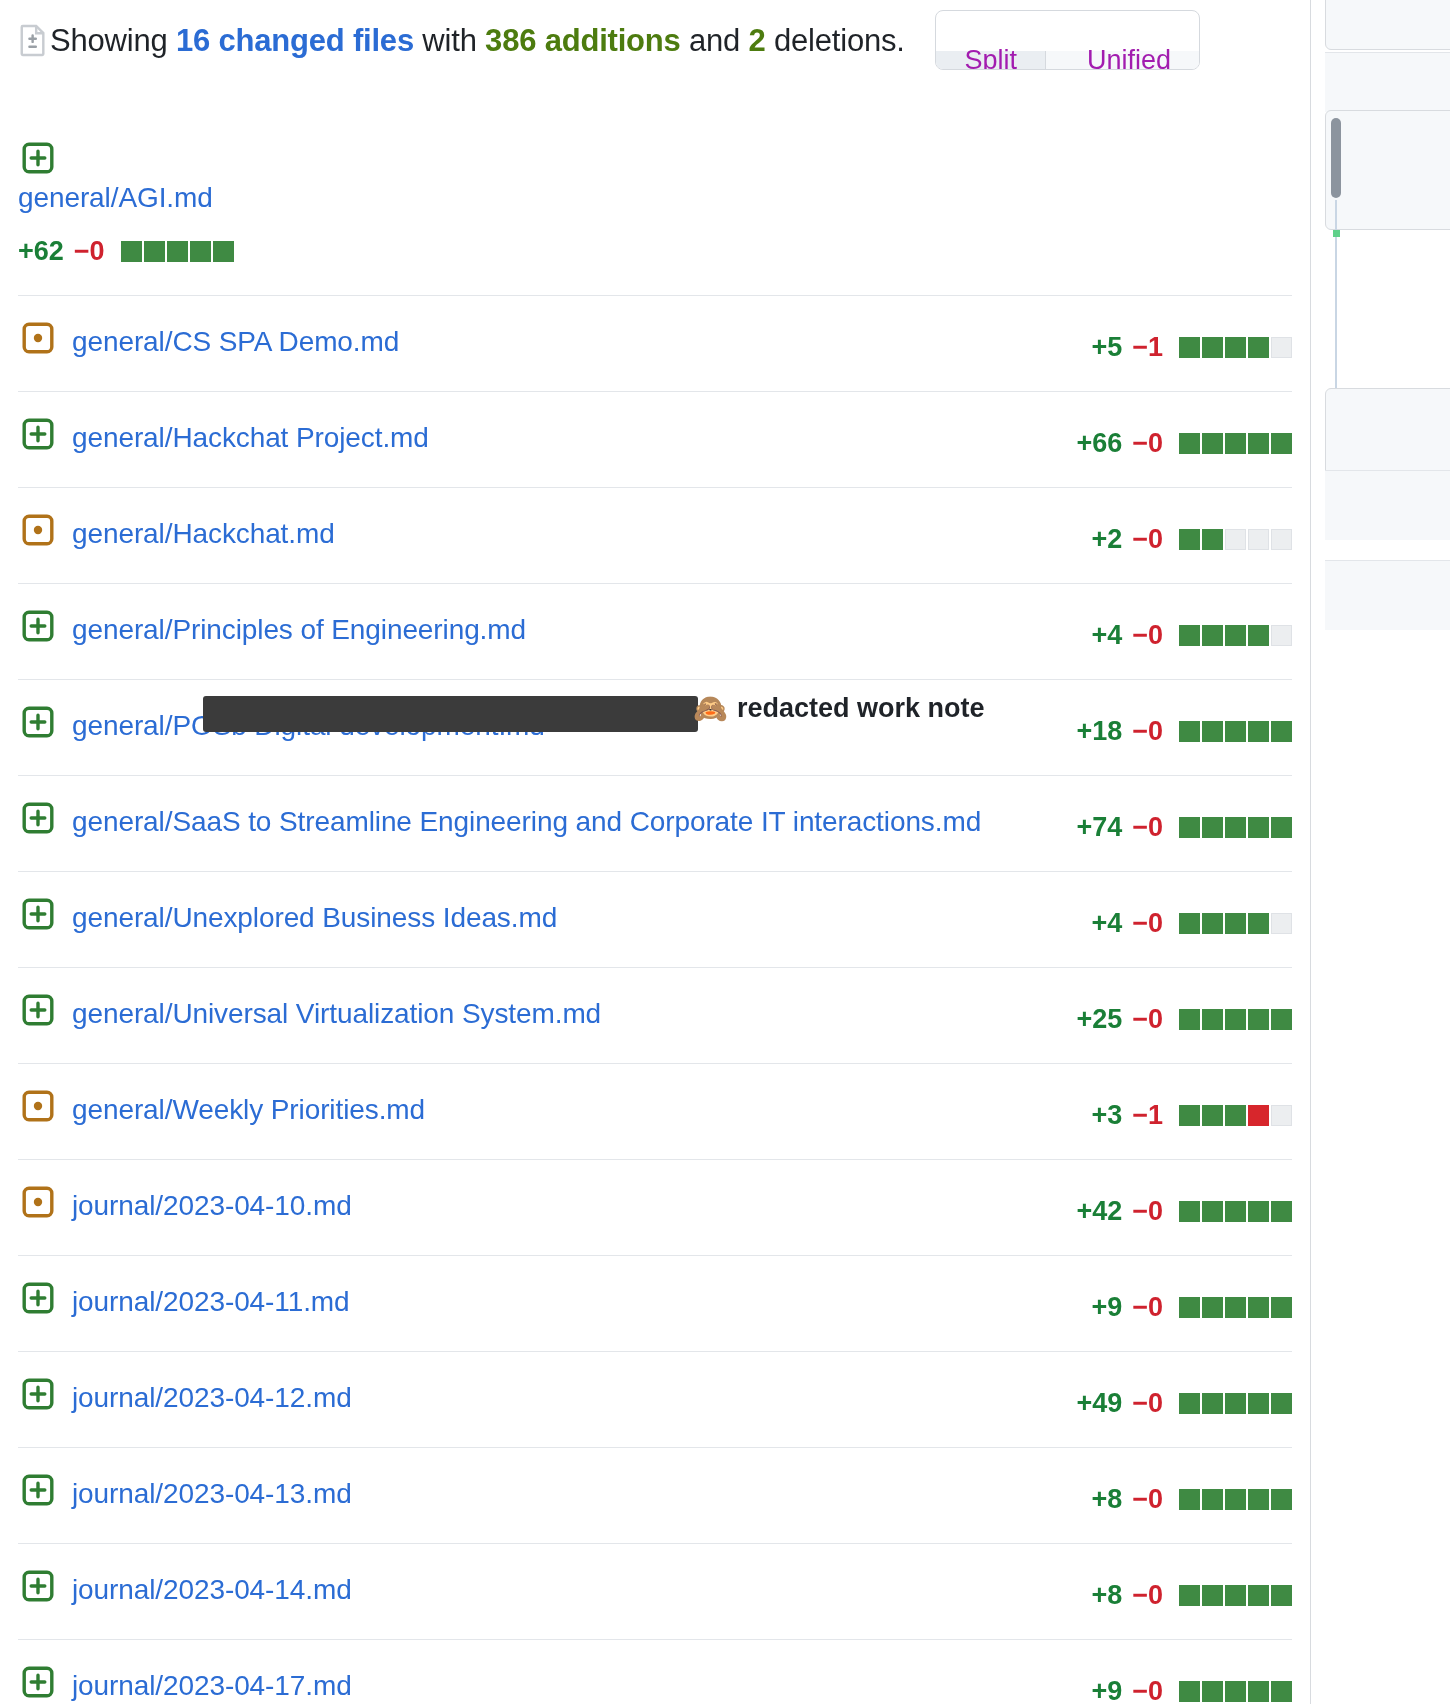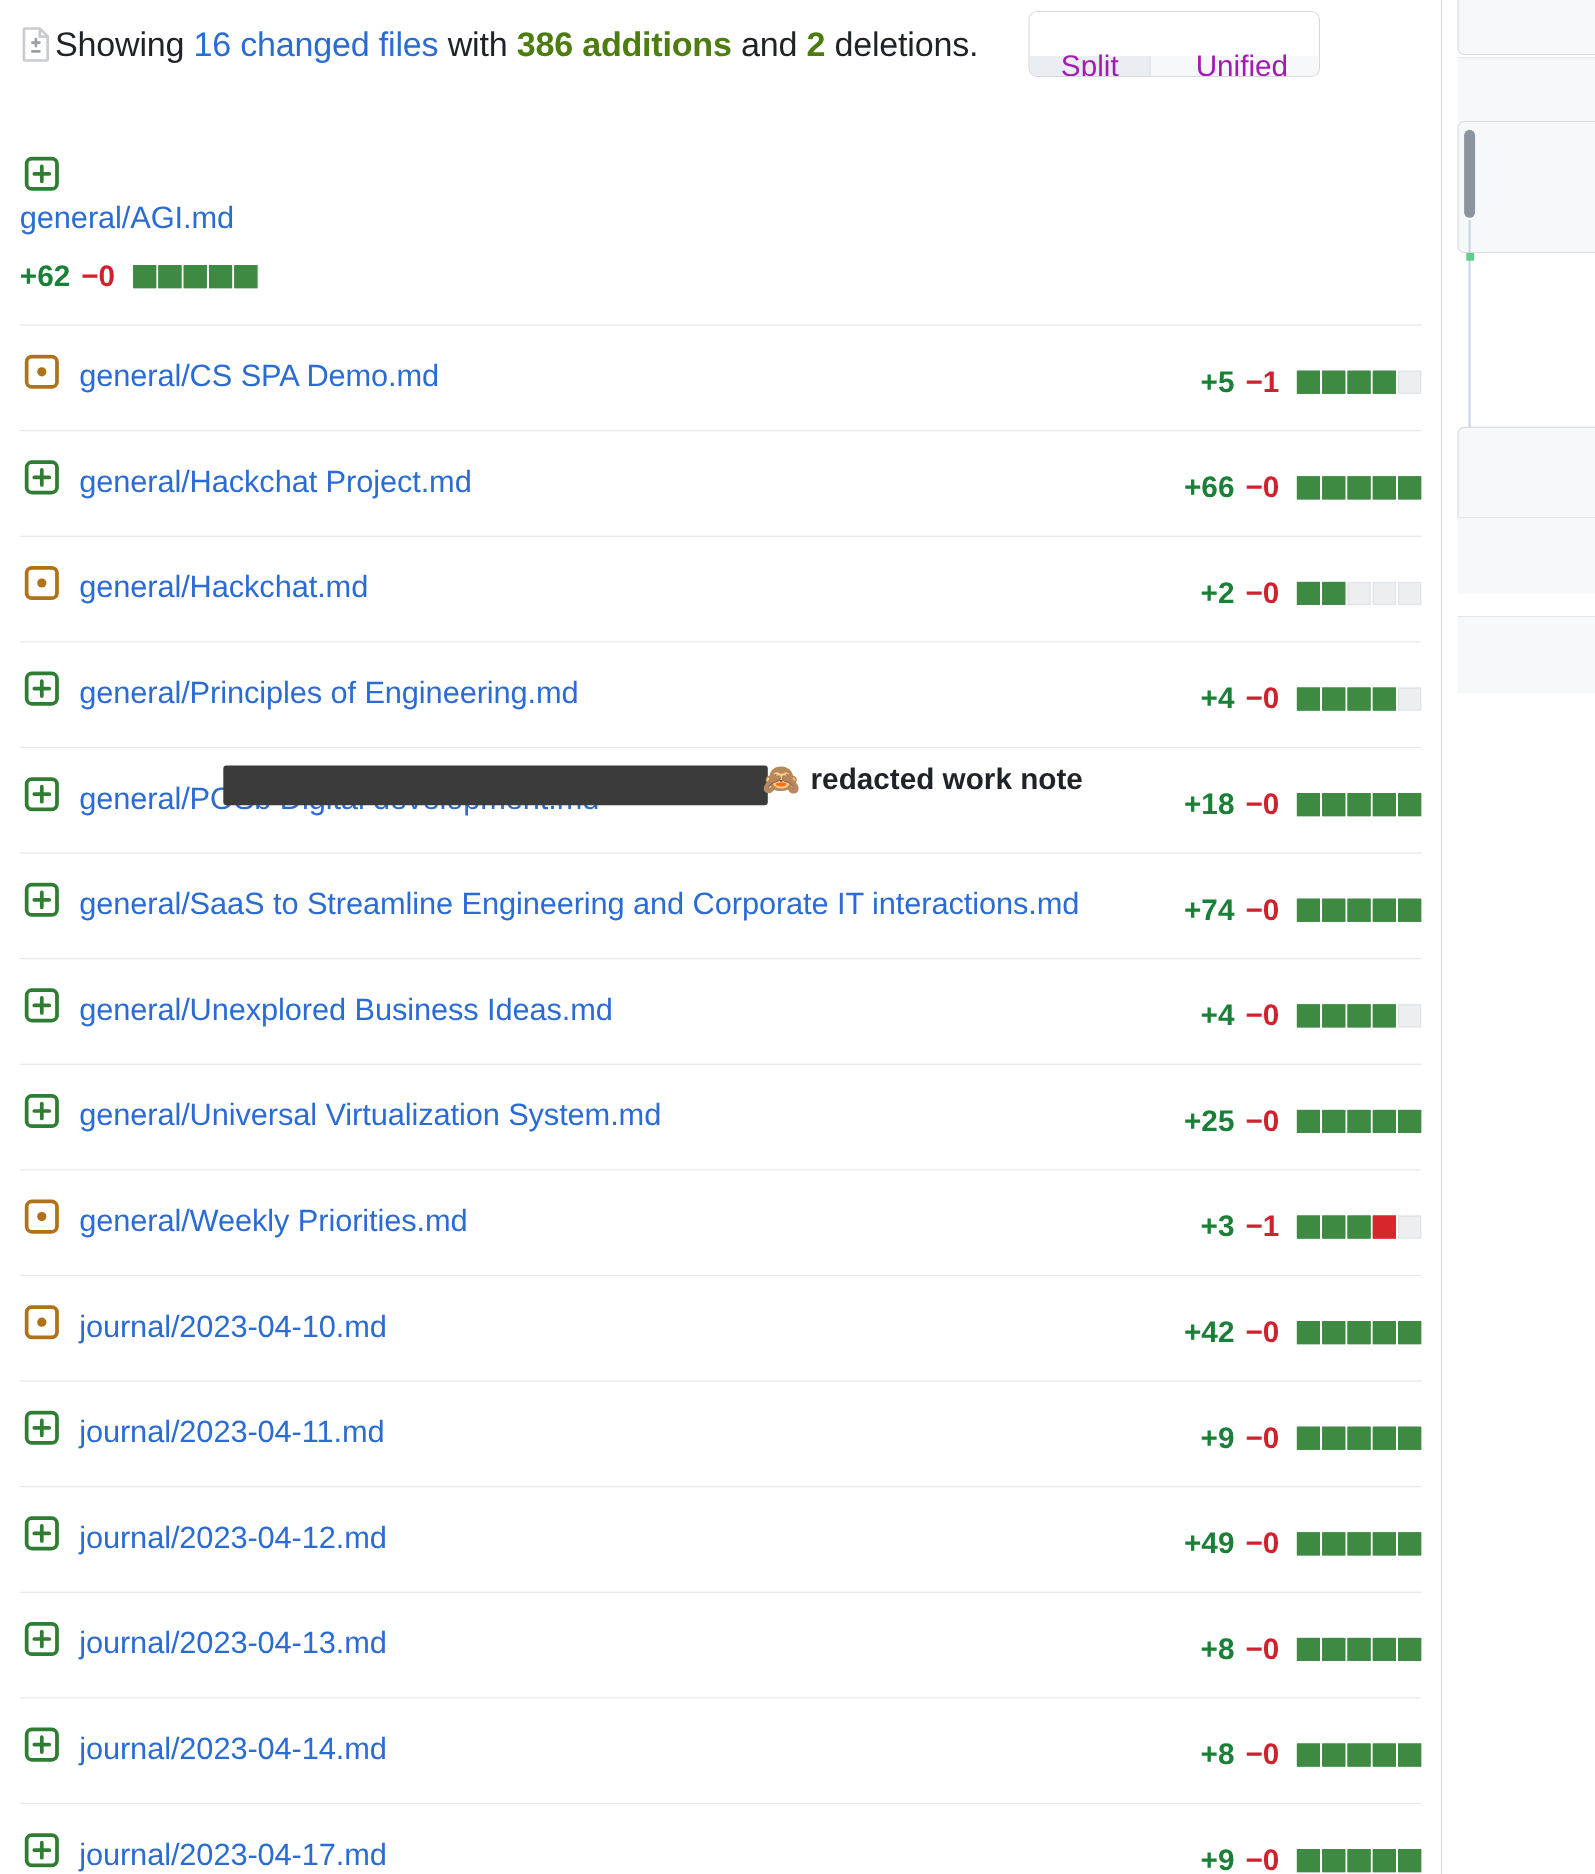--- a/index.html
+++ b/index.html
@@ -42,21 +42,21 @@
     letter-spacing: -0.2px;
   }
   .file-diff-icon {
     display: inline-block;
     vertical-align: -6px;
     width: 30px; height: 34px;
     margin-right: 2px;
   }
   .summary-line a.count-link {
     color: #2b6cd4;
-    font-weight: 400;
+    font-weight: 700;
     text-decoration: none;
   }
   .summary-line b { font-weight: 700; color: #4d7c0f; }
 
   
   .view-toggle {
     position: absolute;
     right: 110px;
     top: 10px;
     display: flex;

